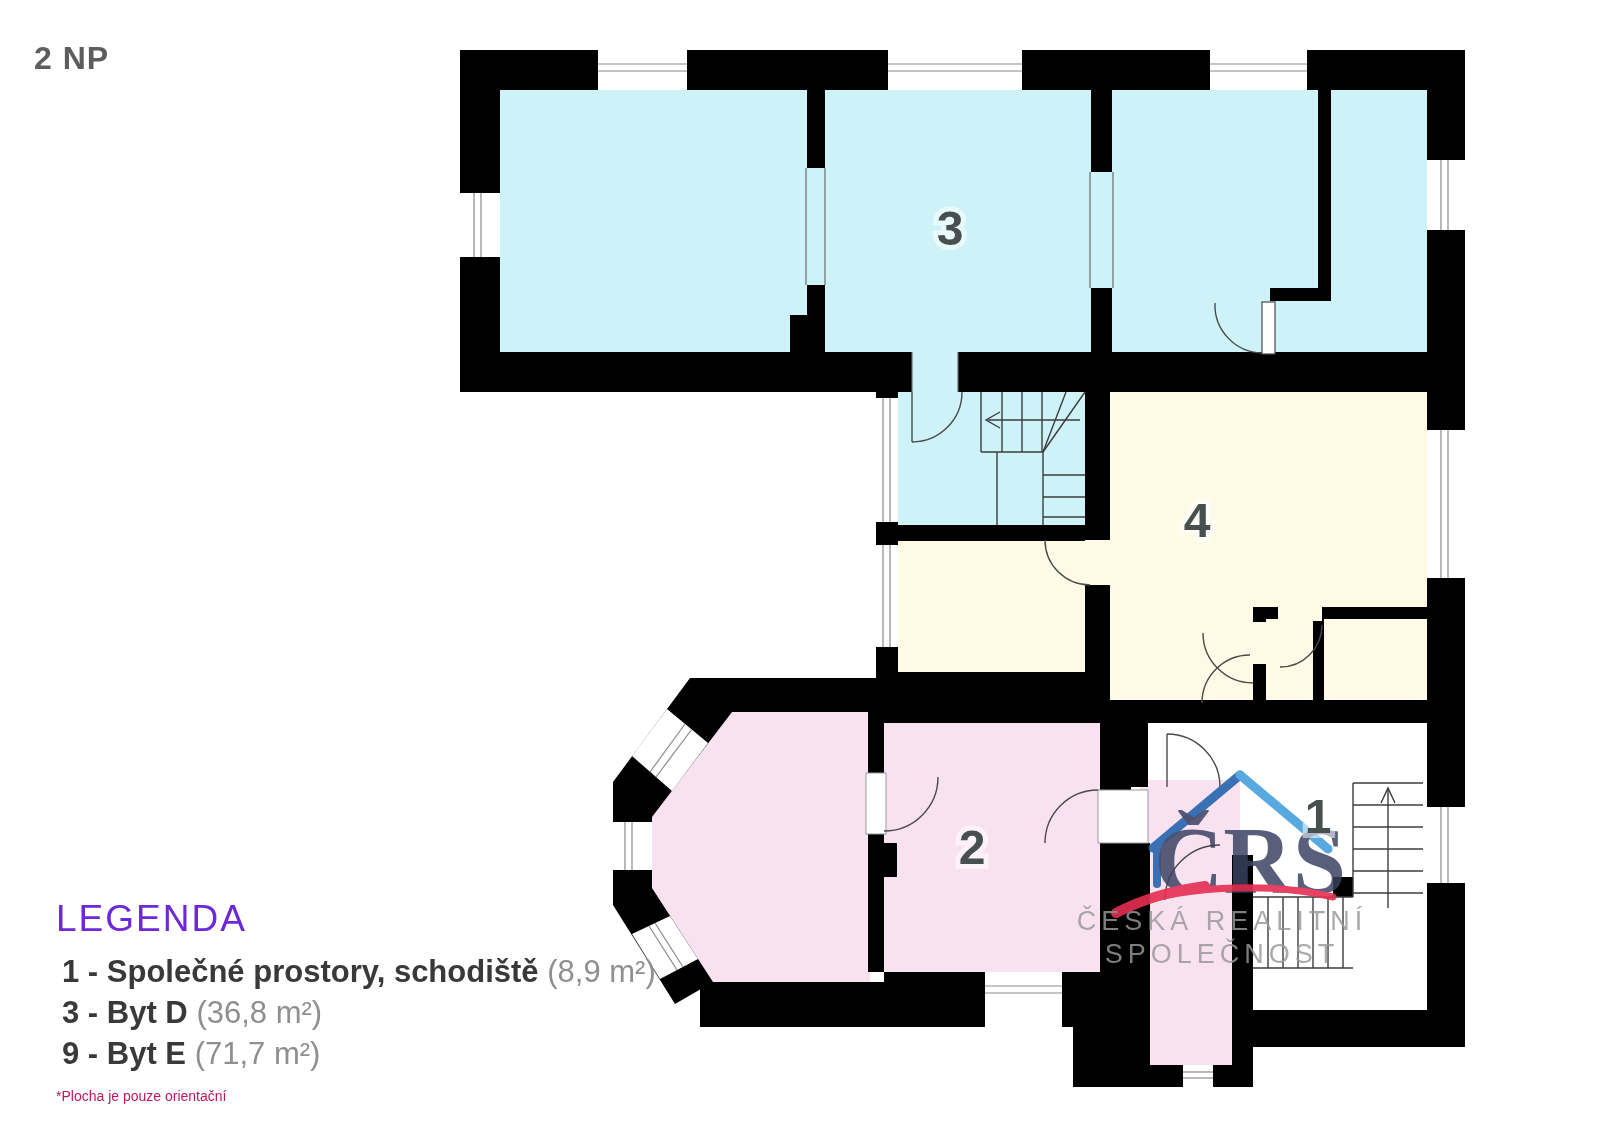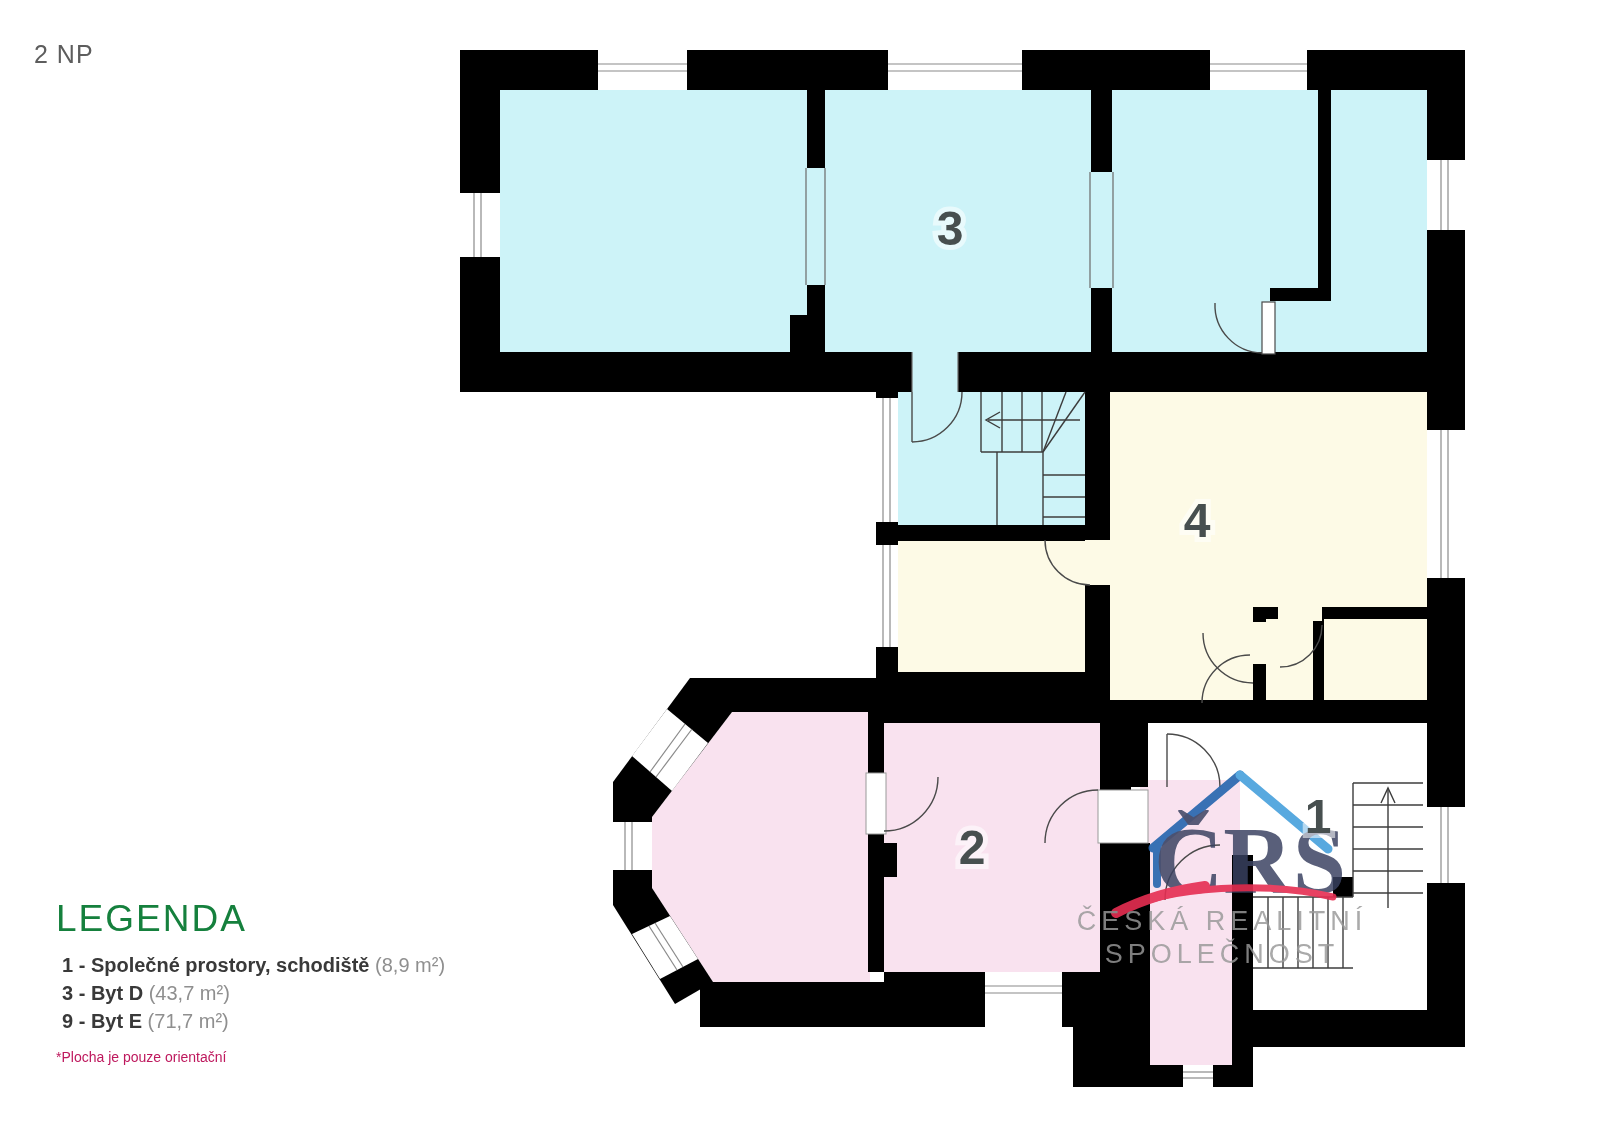--- a/index.html
+++ b/index.html
@@ -1,23 +1,23 @@
 <!DOCTYPE html>
 <html><head>
 <meta charset="utf-8">
 <style>
   html,body{margin:0;padding:0;background:#ffffff;}
   #stage{position:relative;width:1600px;height:1130px;background:#ffffff;overflow:hidden;
          font-family:"Liberation Sans", sans-serif;}
   #plan-svg{position:absolute;left:0;top:0;width:1600px;height:1130px;}
-  .page-title{position:absolute;left:34px;top:40px;font-size:25px;font-weight:400;
+  .page-title{position:absolute;left:34px;top:40px;font-size:32px;font-weight:700;
               color:#5d5d5d;letter-spacing:1px;}
   .legend{position:absolute;left:56px;top:898px;}
-  .legend-heading{font-size:37px;font-weight:300;color:#15803d;letter-spacing:2px;margin-bottom:14px;}
-  .legend-item{font-size:20px;font-weight:bold;color:#393939;margin:5px 0;padding-left:6px;}
+  .legend-heading{font-size:37px;font-weight:300;color:#6d28d9;letter-spacing:2px;margin-bottom:14px;}
+  .legend-item{font-size:31px;font-weight:bold;color:#393939;margin:5px 0;padding-left:6px;}
   .legend-item .area{font-weight:400;color:#8f8f8f;}
   .legend-footnote{font-size:14px;color:#be185d;margin-top:16px;padding-left:0px;}
   .room-label{font-family:"Liberation Sans",sans-serif;font-weight:bold;font-size:48px;
               fill:#474f4f;paint-order:stroke;stroke:#ffffff;stroke-width:10px;stroke-opacity:.55;}
   .logo-acronym{font-family:"Liberation Serif",serif;font-weight:bold;font-size:96px;
                 fill:#3a4160;opacity:.93;}
   .logo-caption{font-family:"Liberation Sans",sans-serif;font-size:27px;fill:#989898;
                 letter-spacing:5px;opacity:.92;}
   .thin{stroke:#3c3c3c;stroke-width:1.4;fill:none;}
   .jamb{stroke:#6a6a6a;stroke-width:1.2;fill:none;}
@@ -246,21 +246,21 @@
   <div class="page-title">2 NP</div>
 
   <div class="legend">
     <div class="legend-heading">LEGENDA</div>
     <div class="legend-item">
       <span>1 - Společné prostory, schodiště</span>
       <span class="area">(8,9 m²)</span>
     </div>
     <div class="legend-item">
       <span>3 - Byt D</span>
-      <span class="area">(43,7 m²)</span>
+      <span class="area">(36,8 m²)</span>
     </div>
     <div class="legend-item">
       <span>9 - Byt E</span>
       <span class="area">(71,7 m²)</span>
     </div>
     <div class="legend-footnote">*Plocha je pouze orientační</div>
   </div>
 
 </div>
 

